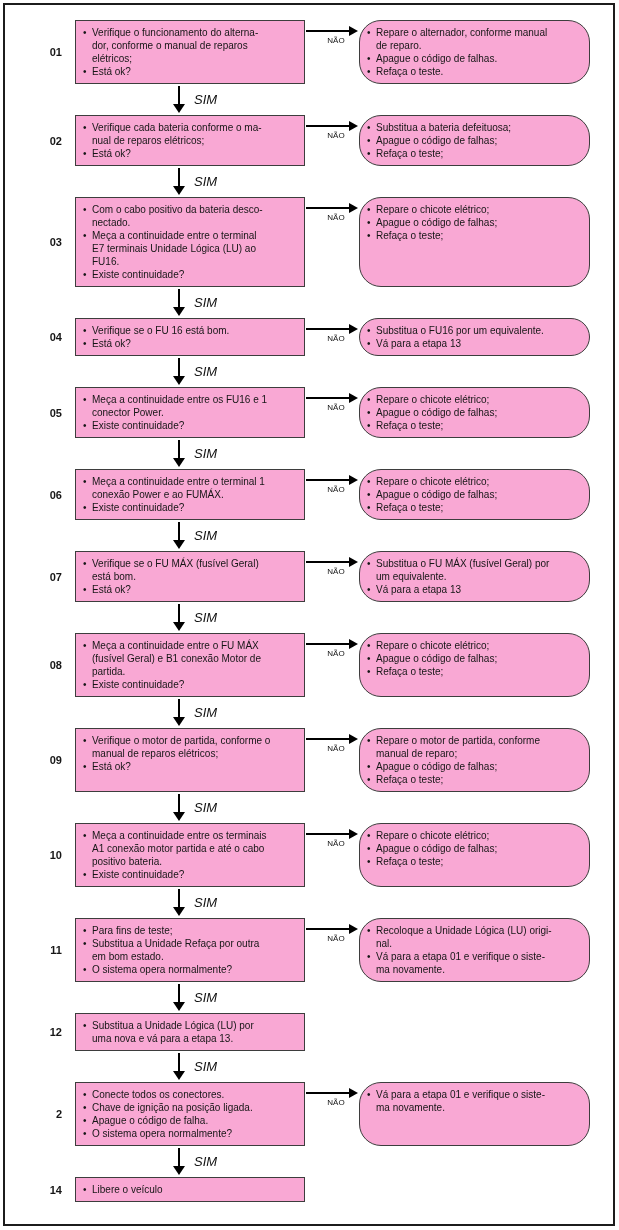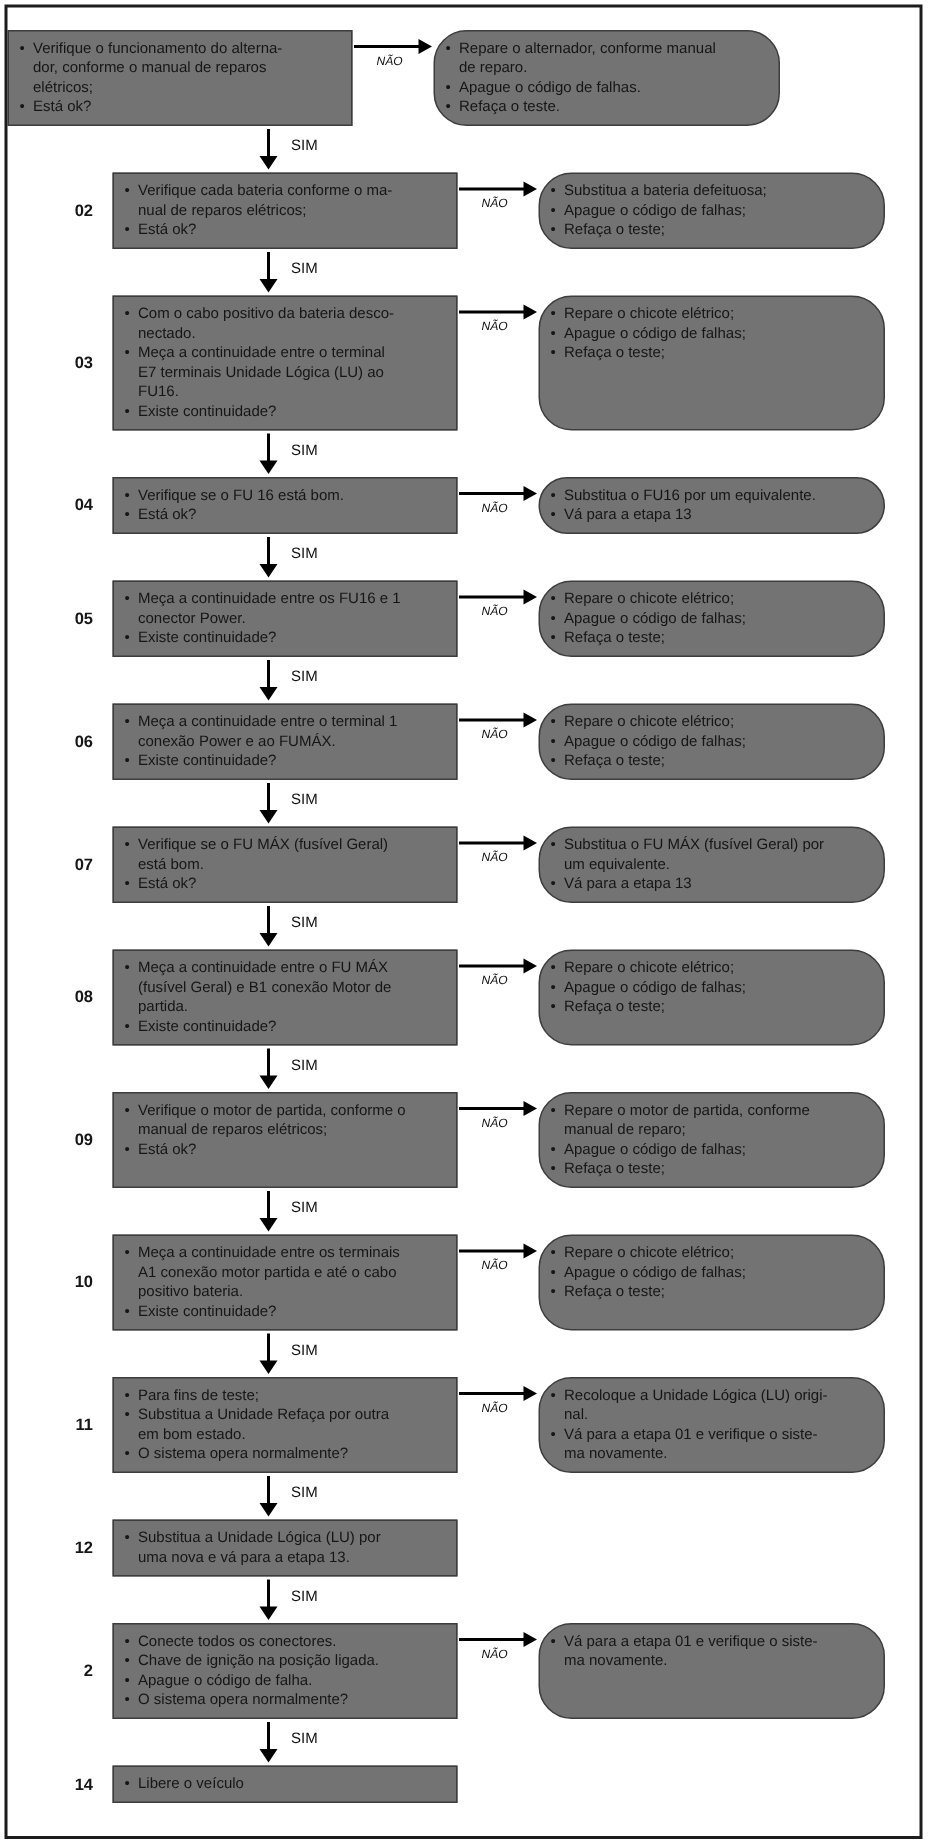--- a/index.html
+++ b/index.html
@@ -13,49 +13,50 @@
     border:2px solid #1c1c1c; box-sizing:border-box;
     padding:15px 0 8px 0;
   }
   .row { display:flex; align-items:stretch; }
   .num {
     width:70px; box-sizing:border-box; padding-right:13px;
     display:flex; align-items:center; justify-content:flex-end;
     font-size:11px; font-weight:bold;
   }
   .box {
-    border:1.5px solid #3d3d3d; background:#737373; box-sizing:border-box;
+    border:1.5px solid #3d3d3d; background:#f9a8d4; box-sizing:border-box;
     padding:5px 4px 5px 5px;
   }
   .box.left  { width:230px; }
   .box.right { width:231px;border-radius:22px; }
   ul.bullets { margin:0; padding:0; list-style:none; font-size:10px; line-height:13px; }
   ul.bullets li { position:relative; padding-left:11px; white-space:pre-line; }
   ul.bullets li::before { content:"\2022"; position:absolute; left:2px; top:0; }
   .conn { width:54px; position:relative; flex:none; }
   .h-line { position:absolute; left:1px; top:10px; width:45px; height:2px; background:#000; }
   .h-head {
     position:absolute; left:44px; top:6px; width:0; height:0;
     border-left:9px solid #000; border-top:5px solid transparent; border-bottom:5px solid transparent;
   }
-  .no-label { position:absolute; left:16px; top:16px; width:54px; font-size:8px; color:#111;font-style:italic; }
+  .no-label { position:absolute; left:4px; top:16px; width:54px; text-align:center; font-size:8px; color:#111; }
   .sim { position:relative; height:31px; }
   .v-line { position:absolute; left:173px; top:2px; width:2px; height:19px; background:#000; }
   .v-head {
     position:absolute; left:168px; top:20px; width:0; height:0;
     border-top:9px solid #000; border-left:6px solid transparent; border-right:6px solid transparent;
   }
-  .sim-label { position:absolute; left:189px; top:8px; font-size:10px; color:#111; }
+  .sim-label { position:absolute; left:189px; top:8px; font-size:13px; color:#111;font-style:italic; }
 </style>
 </head>
 <body>
 
 <div class="frame">
   <div id="flow">
       <div class="row">
+        <div class="num">01</div>
         <div class="box left">
           <ul class="bullets">
             <li>Verifique o funcionamento do alterna-
 dor, conforme o manual de reparos
 elétricos;</li>
             <li>Está ok?</li>
           </ul>
         </div>
         <div class="conn">
           <div class="h-line"></div>

